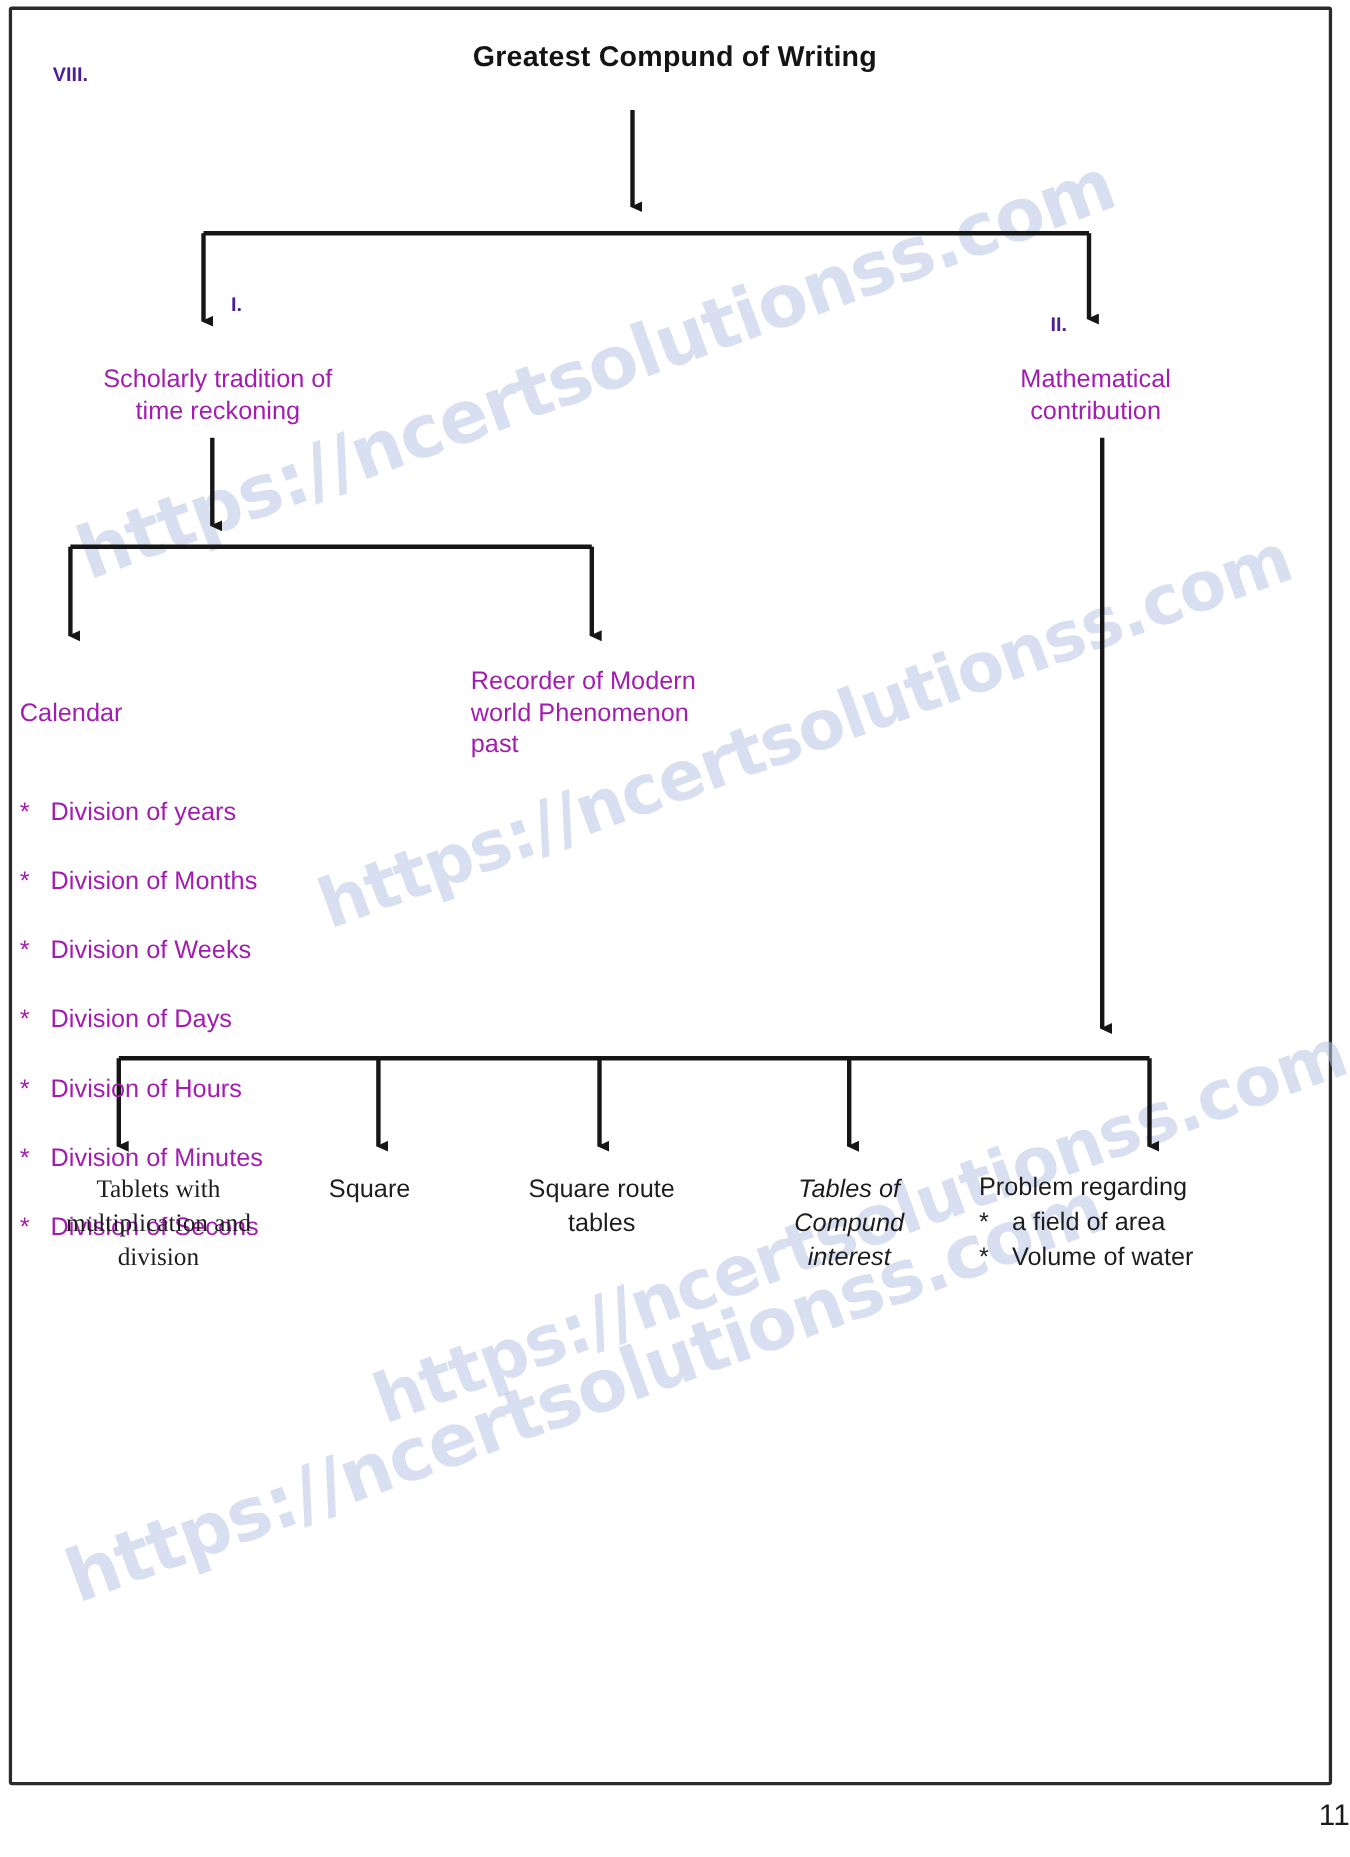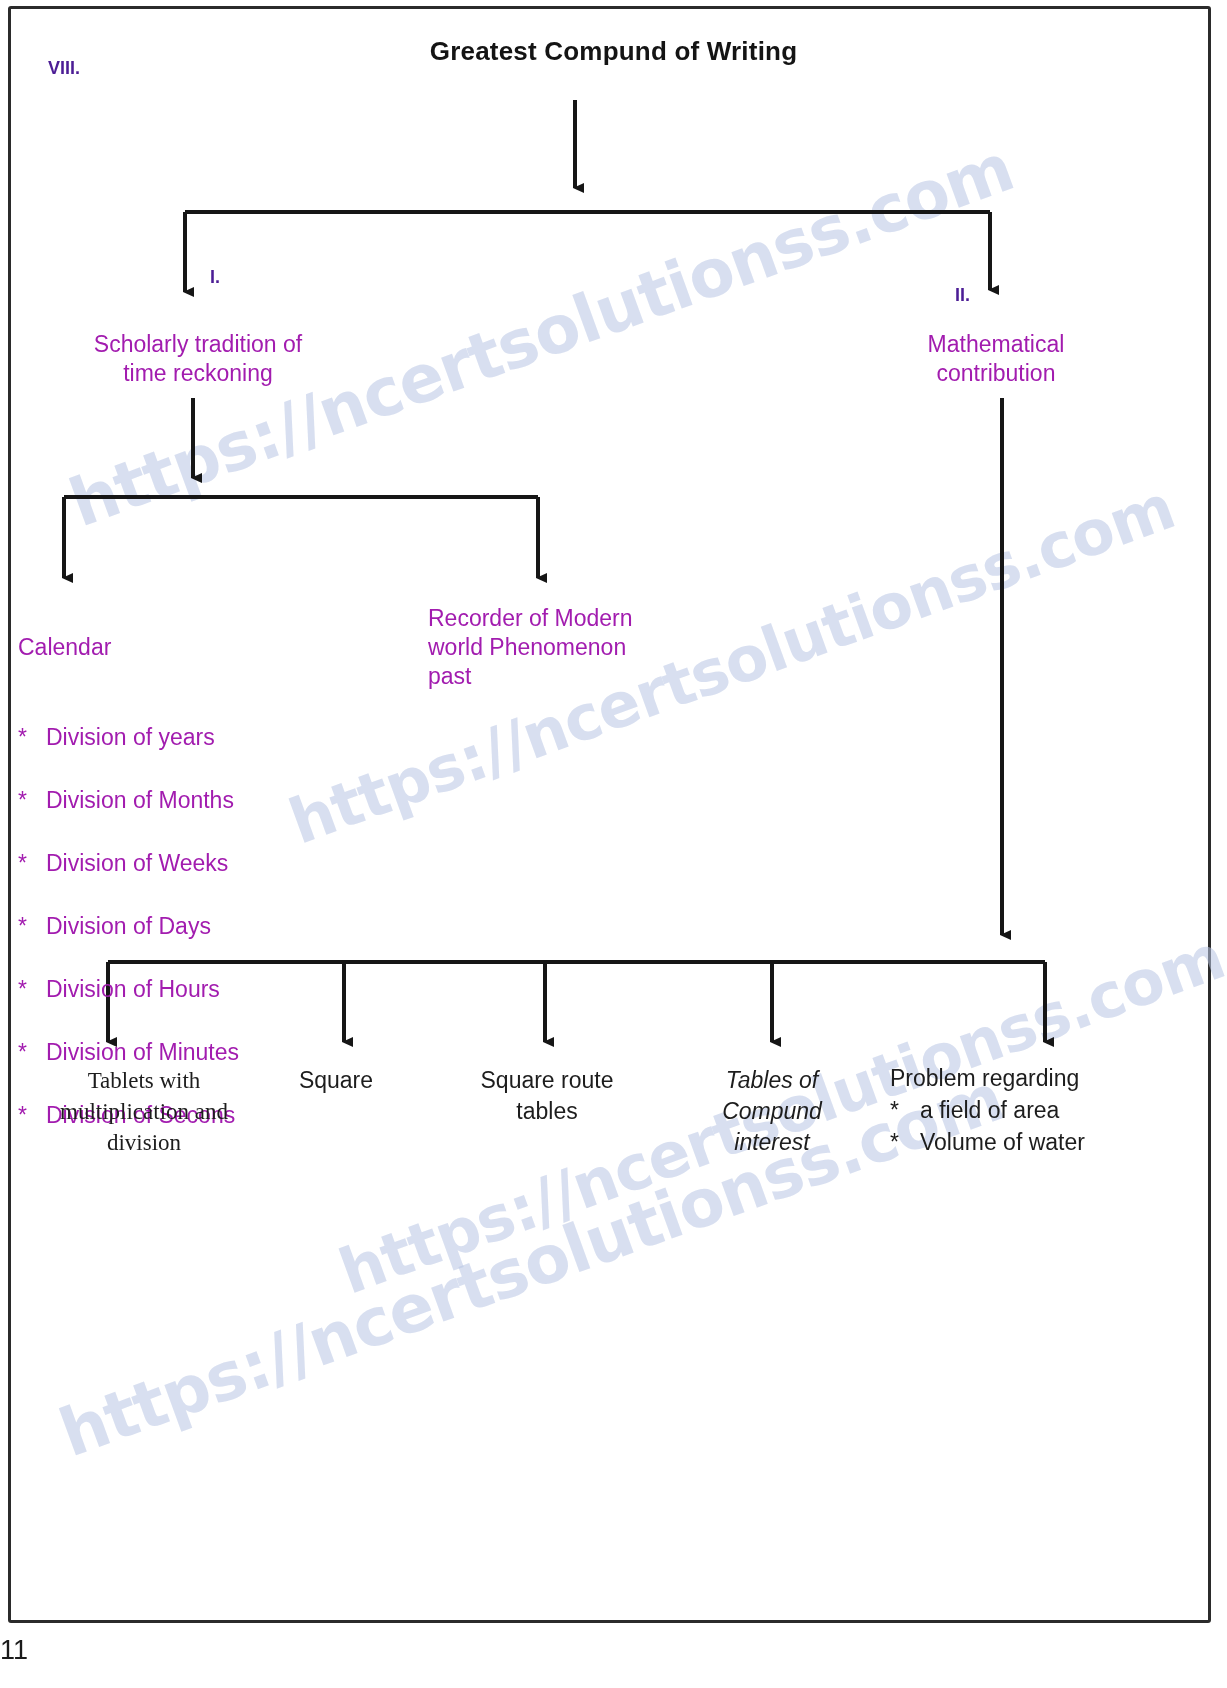--- a/index.html
+++ b/index.html
@@ -107,21 +107,21 @@
   #leaf-5 { left: 890px; top: 1063px; width: 230px; }
   #leaf-5 .hd { display: block; }
   #leaf-5 ul.bullet-list li { line-height: 32px; }
   #leaf-5 ul.bullet-list li .star { width: 30px; }
 
   .page-num {
     position: absolute;
     left: 0;
     top: 1635px;
     width: 1227px;
-    text-align: left;
+    text-align: right;
     font-size: 27px;
     color: #1b1b1b;
   }
 </style>
 </head>
 <body>
 
 <div id="page">
 
   <div class="page-border"></div>

